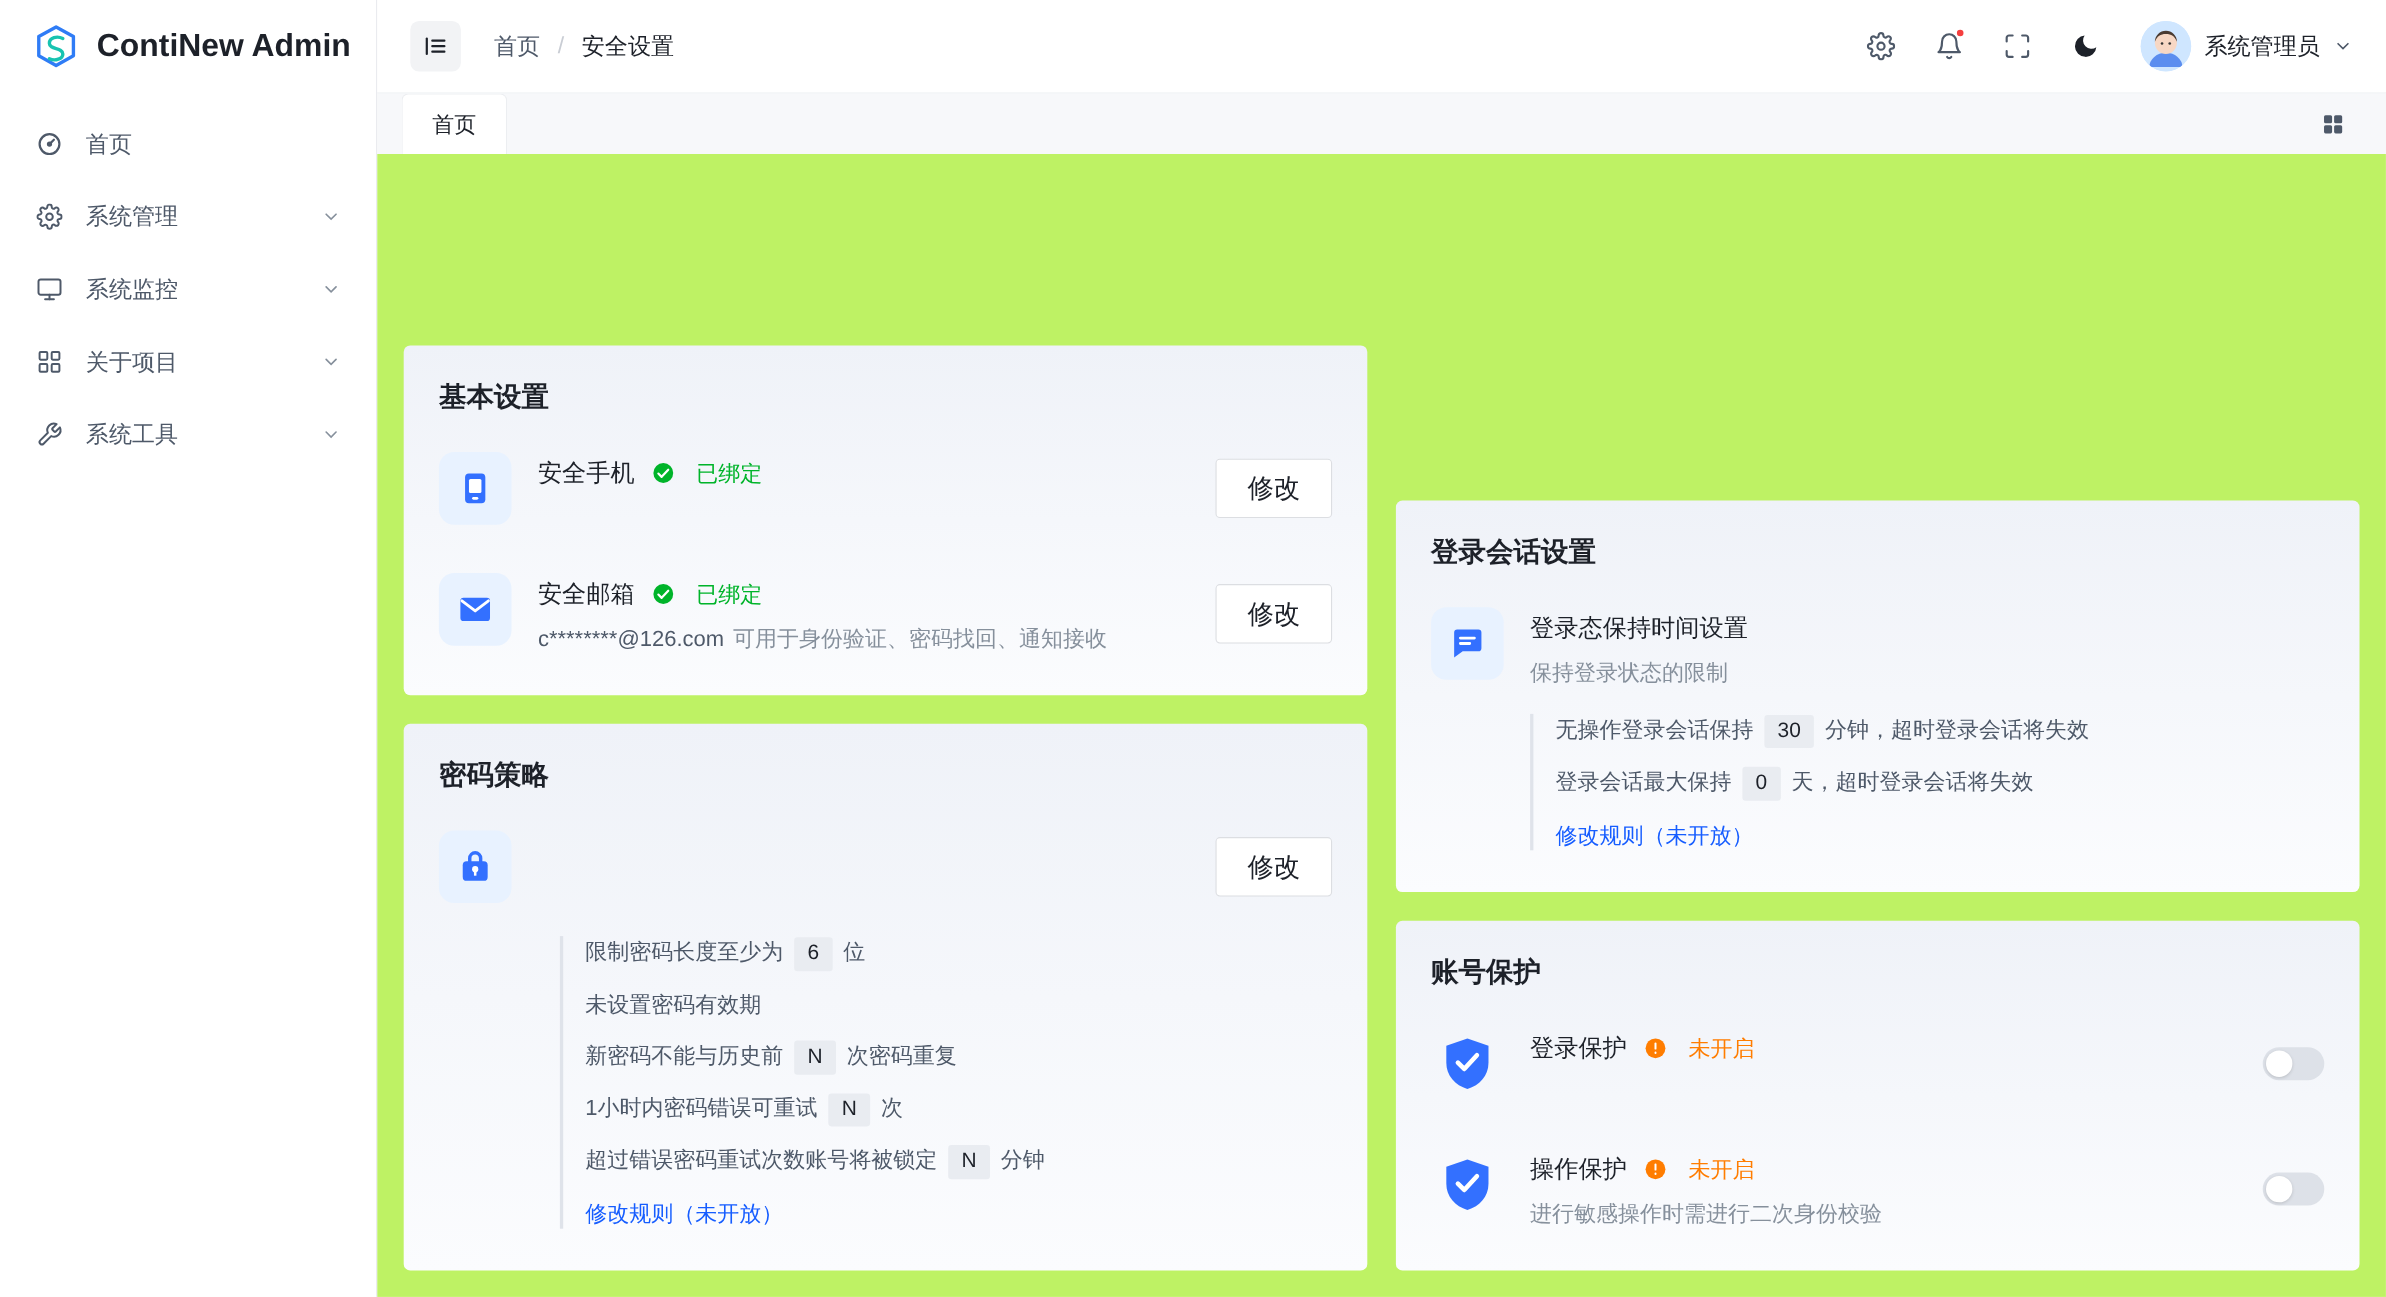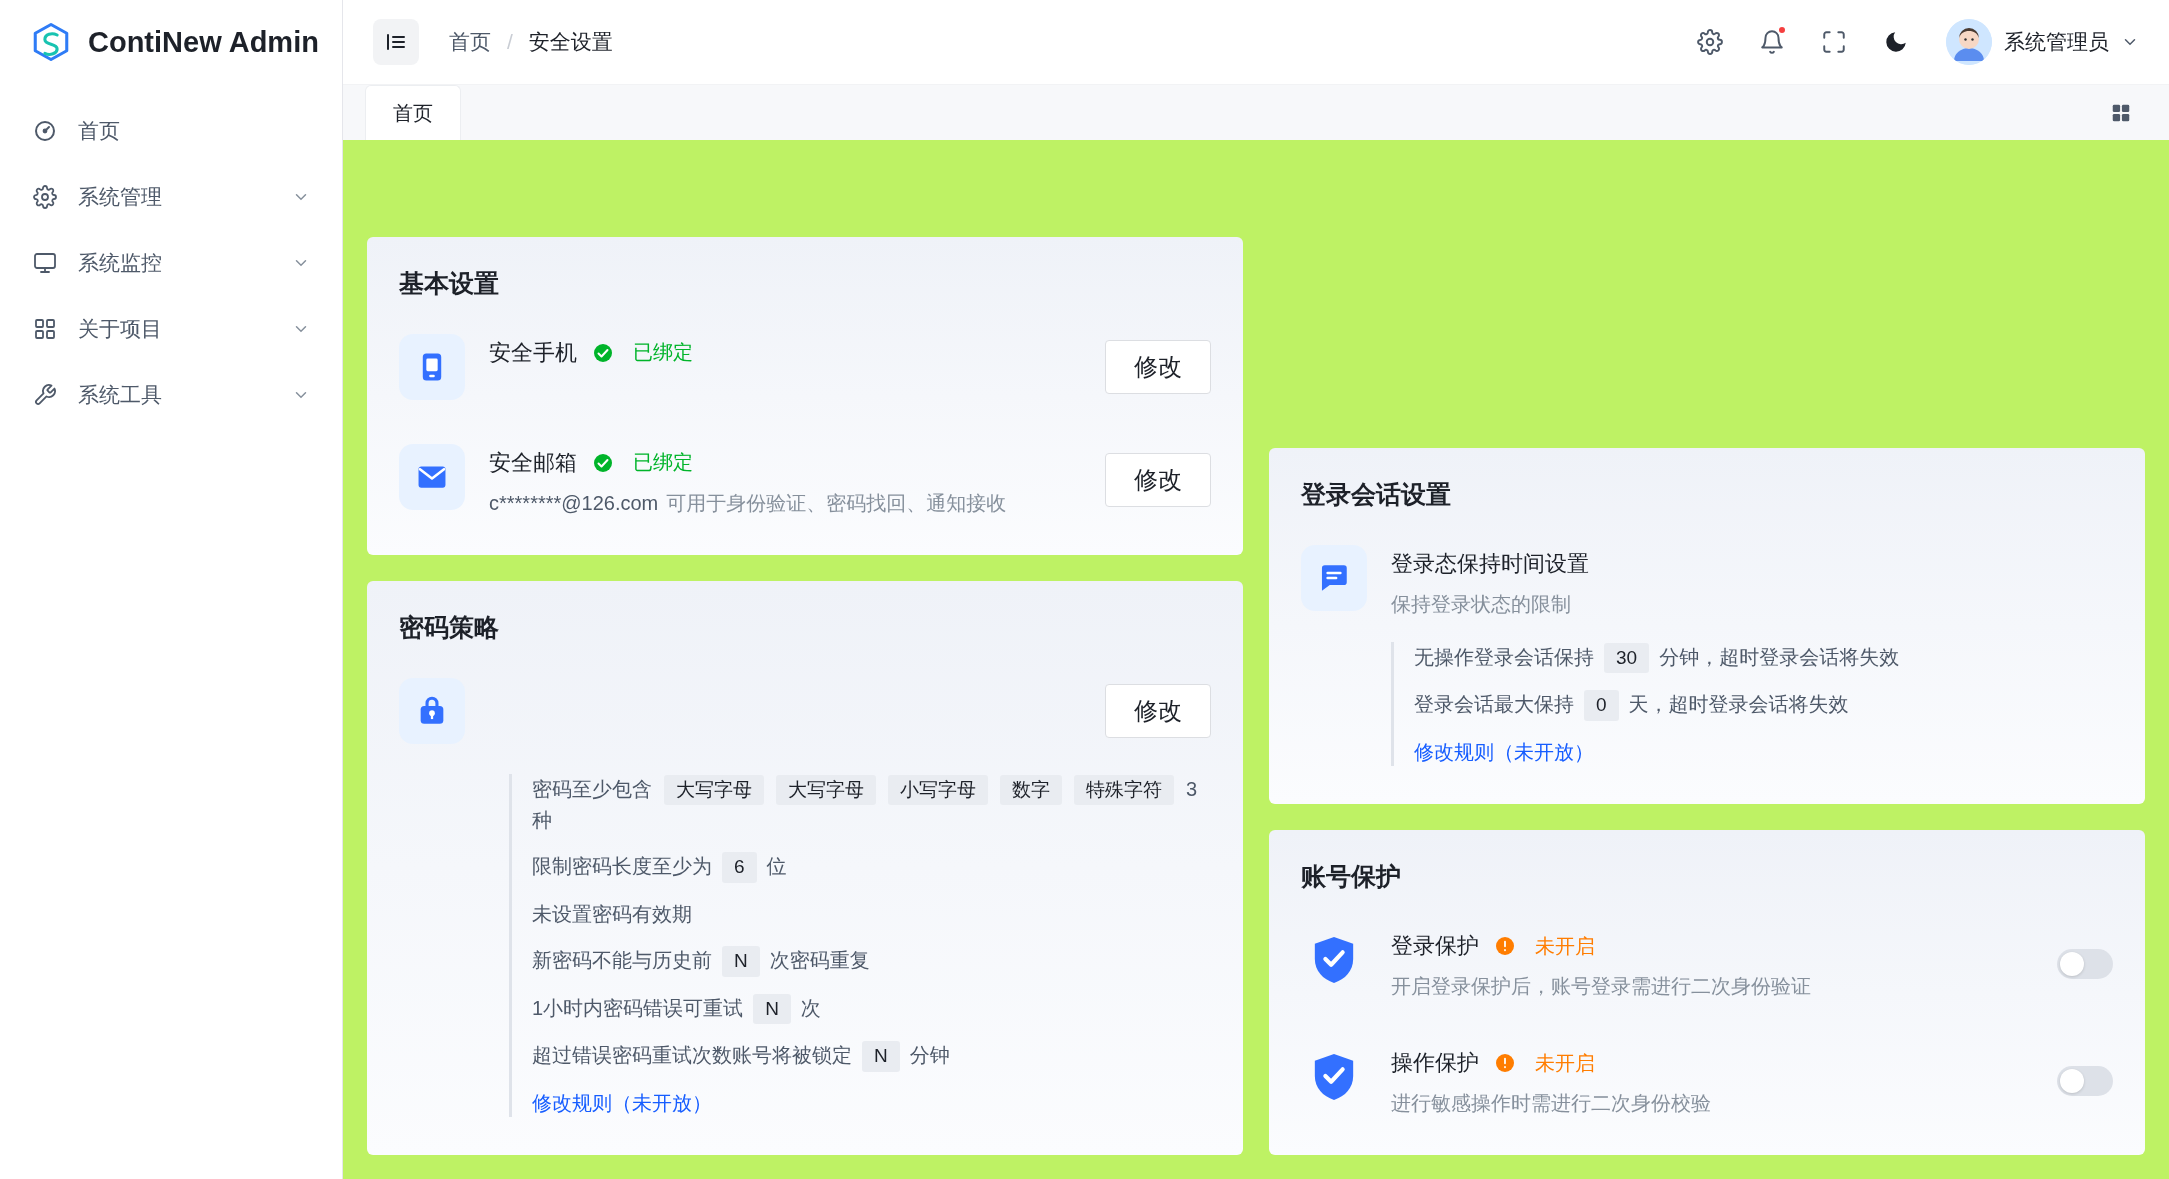--- a/index.html
+++ b/index.html
@@ -306,23 +306,20 @@
                 <path d="M8.5 9V6.5a3.5 3.5 0 0 1 7 0V9" stroke="#3370ff" stroke-width="2.2" fill="none"></path>
                 <rect x="4" y="8.5" width="16" height="12.5" rx="2.5" fill="#3370ff"></rect>
                 <circle cx="12" cy="13.5" r="2" fill="#fff"></circle>
                   <rect x="11.2" y="14.5" width="1.6" height="3.2" fill="#fff"></rect>
               </svg>
             </div>
             <button class="btn top">修改</button>
           </div>
 
           <div class="rules indent-password">
-            <div class="rule char-tags">
-              <span class="prefix">密码至少包含</span><span class="tag">大写字母</span><span class="tag">大写字母</span><span class="tag">小写字母</span><span class="tag">数字</span><span class="tag">特殊字符</span><span>3种</span>
-            </div>
             <div class="rule">
               <span>限制密码长度至少为</span><span class="tag">6</span><span>位</span>
             </div>
             <div class="rule">
               <span>未设置密码有效期</span><span></span>
             </div>
             <div class="rule">
               <span>新密码不能与历史前</span><span class="tag">N</span><span>次密码重复</span>
             </div>
             <div class="rule">
@@ -384,23 +381,20 @@
                 <span class="item-title">登录保护</span>
                 <span class="badge warning">
                   <svg viewBox="0 0 20 20" width="20" height="20">
                       <circle cx="10" cy="10" r="9" fill="#ff7d00"></circle>
                       <rect x="9.1" y="4.8" width="1.8" height="6.4" rx="0.9" fill="#fff"></rect>
                       <rect x="9.1" y="13" width="1.8" height="2.2" rx="0.9" fill="#fff"></rect>
                     </svg>
                   <span>未开启</span>
                 </span>
               </div>
-              <div class="item-desc">
-                <span>开启登录保护后，账号登录需进行二次身份验证</span>
-              </div>
             </div>
             <div class="switch" role="switch" aria-checked="false">
               <span class="knob"></span>
             </div>
           </div>
 
           <div class="item-row">
             <div class="icon-plain">
               <svg viewBox="0 0 24 26" width="46" height="50">
                 <path d="M12 1 22 4.5v8c0 6.2-4.2 10.6-10 12.5C6.2 23.1 2 18.7 2 12.5v-8z" fill="#3370ff"></path>

